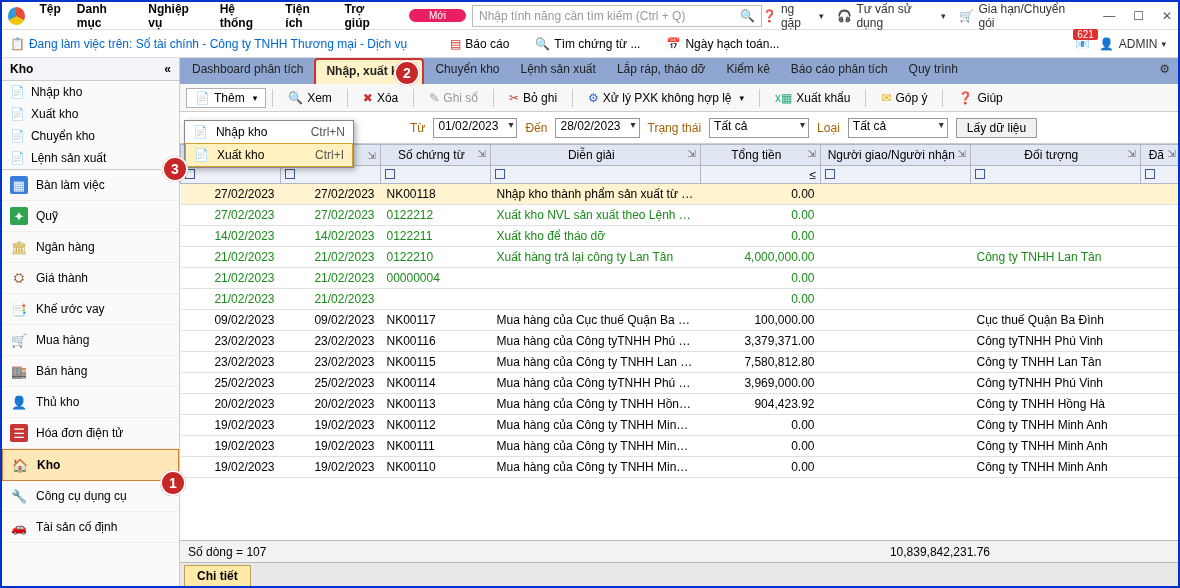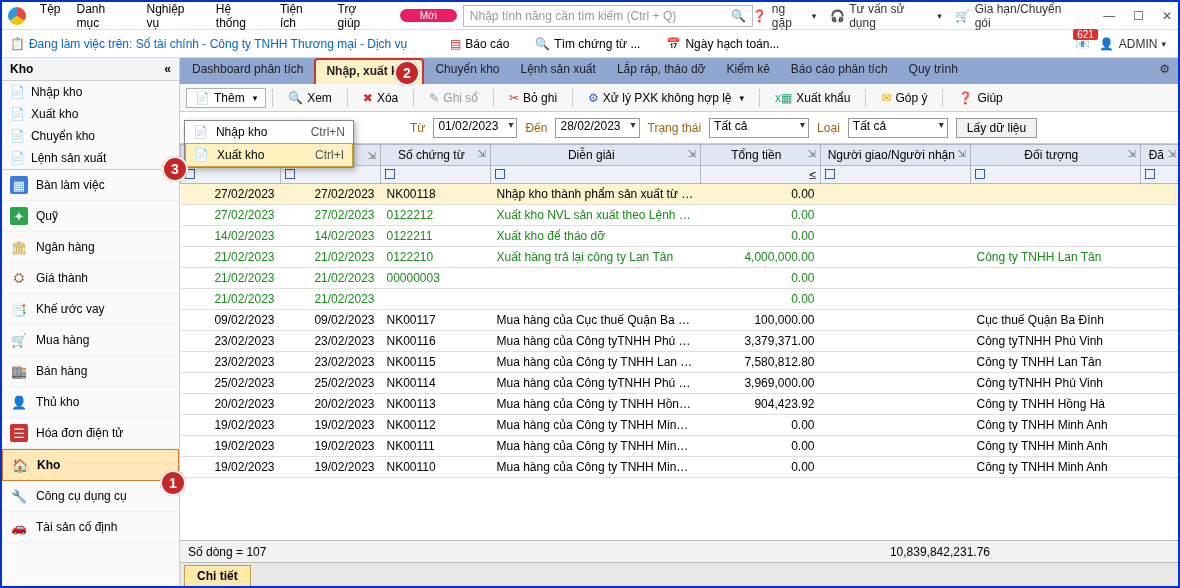--- a/index.html
+++ b/index.html
@@ -1,21 +1,21 @@
 <!DOCTYPE html>
 <html><head>
 <meta charset="utf-8">
 <style>
 * { box-sizing: border-box; margin: 0; padding: 0; font-family: 'Segoe UI', Tahoma, sans-serif; font-size: 12px; }
 body { background: #fff; width: 1180px; height: 588px; overflow: hidden; border: 2px solid #0033cc; position: relative; }
 
 
 .topbar { display: flex; align-items: center; height: 28px; background: #fff; border-bottom: 1px solid #ddd; padding: 0 6px; }
 .logo-circle { width: 18px; height: 18px; border-radius: 50%; background: conic-gradient(#e74c3c 0 120deg,#f1c40f 120deg 240deg,#3498db 240deg 360deg); margin-right: 6px; }
-.menu-item { padding: 0 8px; cursor: pointer; }
+.menu-item { padding: 0 8px; cursor: pointer; font-weight: bold; }
 .badge-pink { background: #e91e63; color: #fff; border-radius: 8px; padding: 1px 20px; font-size: 10px; margin-left: 10px; }
 .searchbox { flex: 0 0 290px; margin-left: 6px; border: 1px solid #bbb; height: 22px; display: flex; align-items: center; padding: 0 6px; color: #999; position: relative; }
 .searchbox .mag { position: absolute; right: 6px; color: #666; }
 .top-right { margin-left: auto; display: flex; align-items: center; gap: 14px; color: #333; }
 .top-right .itm { display: flex; align-items: center; gap: 4px; cursor: pointer; }
 .win-btns { display: flex; gap: 18px; margin-left: 10px; color: #555; }
 
 
 .bar2 { display: flex; align-items: center; height: 28px; padding: 0 8px; border-bottom: 1px solid #ddd; position: relative; }
 .bar2 .working { color: #0066cc; display: flex; align-items: center; gap: 4px; }
@@ -389,21 +389,21 @@
               <td>0122210</td>
               <td>Xuất hàng trả lại công ty Lan Tân</td>
               <td class="r">4,000,000.00</td>
               <td></td>
               <td>Công ty TNHH Lan Tân</td>
               <td></td>
             </tr>
             <tr class="green">
               <td class="r">21/02/2023</td>
               <td class="r">21/02/2023</td>
-              <td>00000003</td>
+              <td>00000004</td>
               <td></td>
               <td class="r">0.00</td>
               <td></td>
               <td></td>
               <td></td>
             </tr>
             <tr class="green">
               <td class="r">21/02/2023</td>
               <td class="r">21/02/2023</td>
               <td></td>

